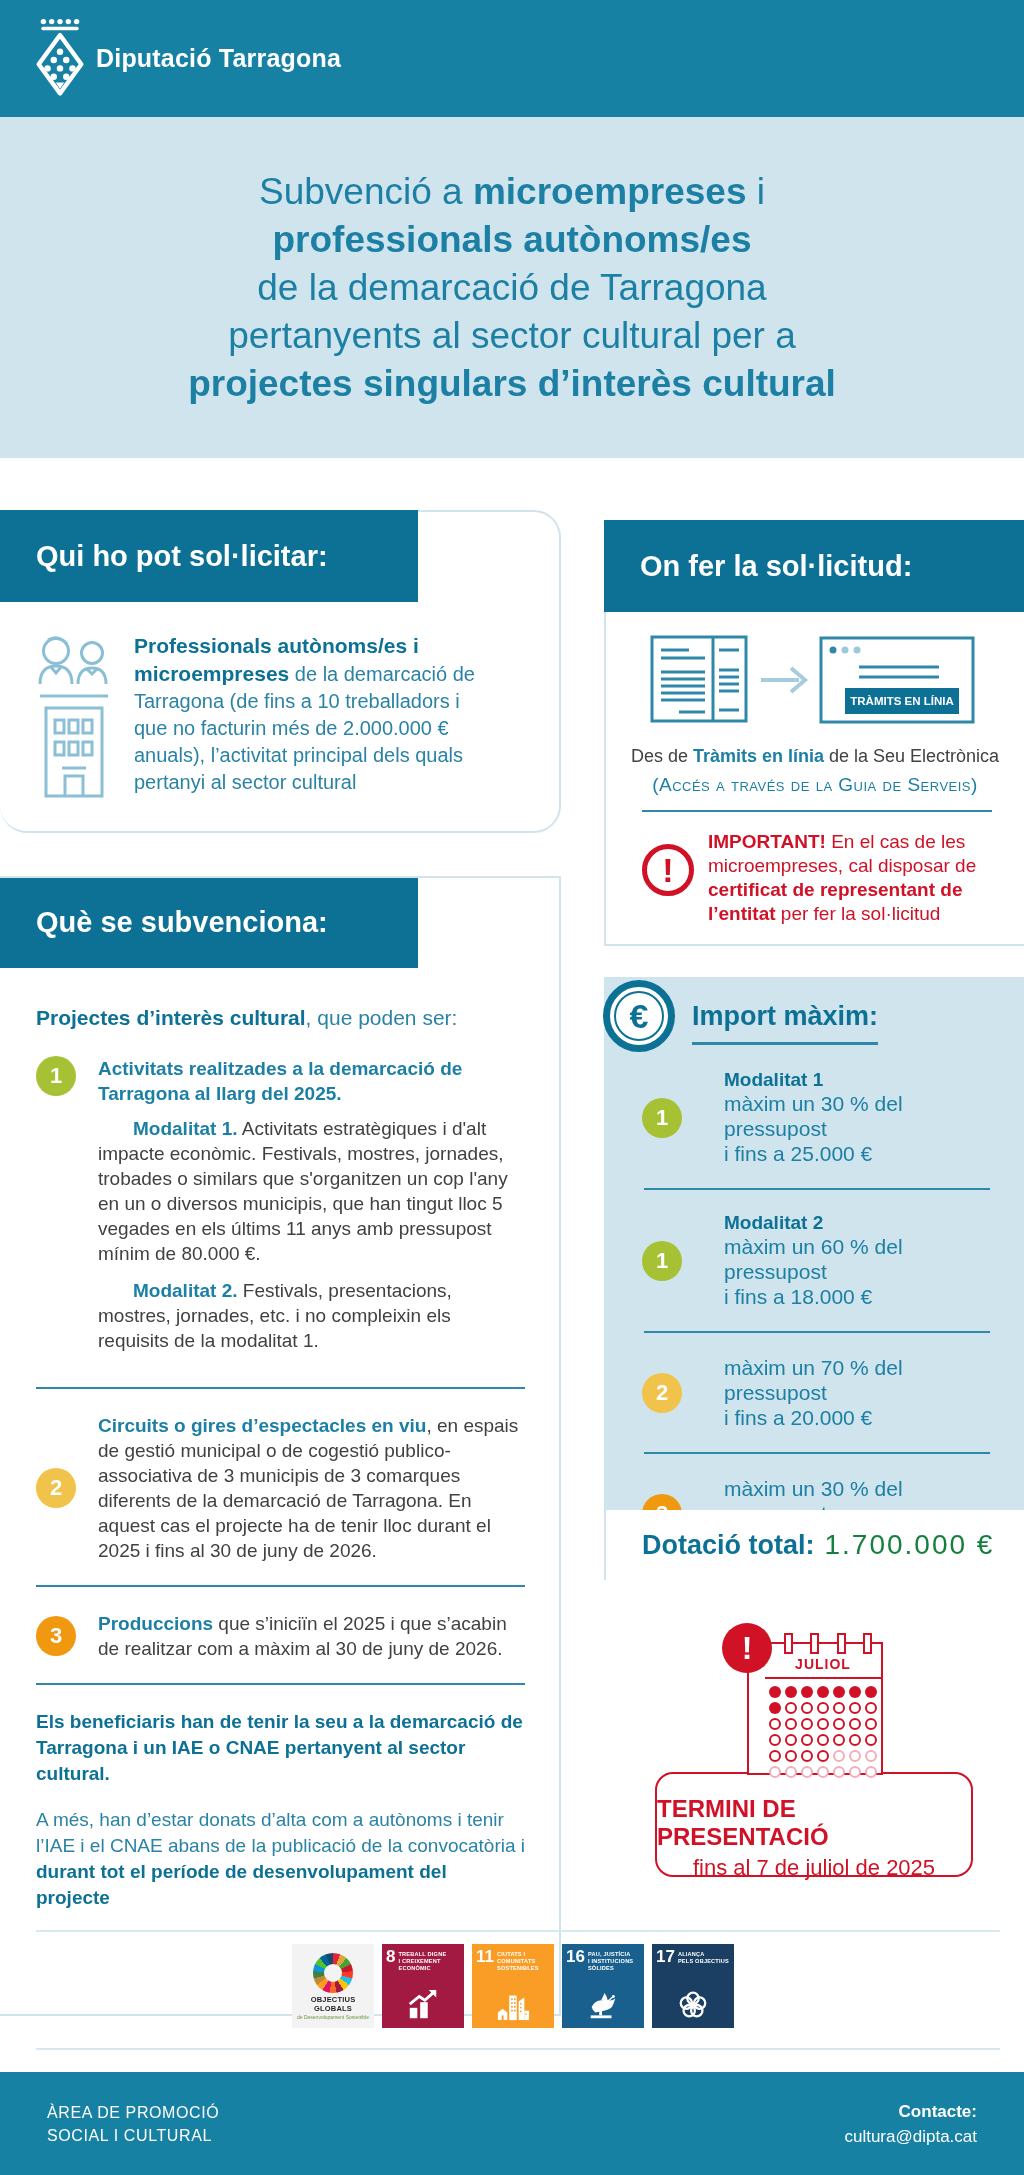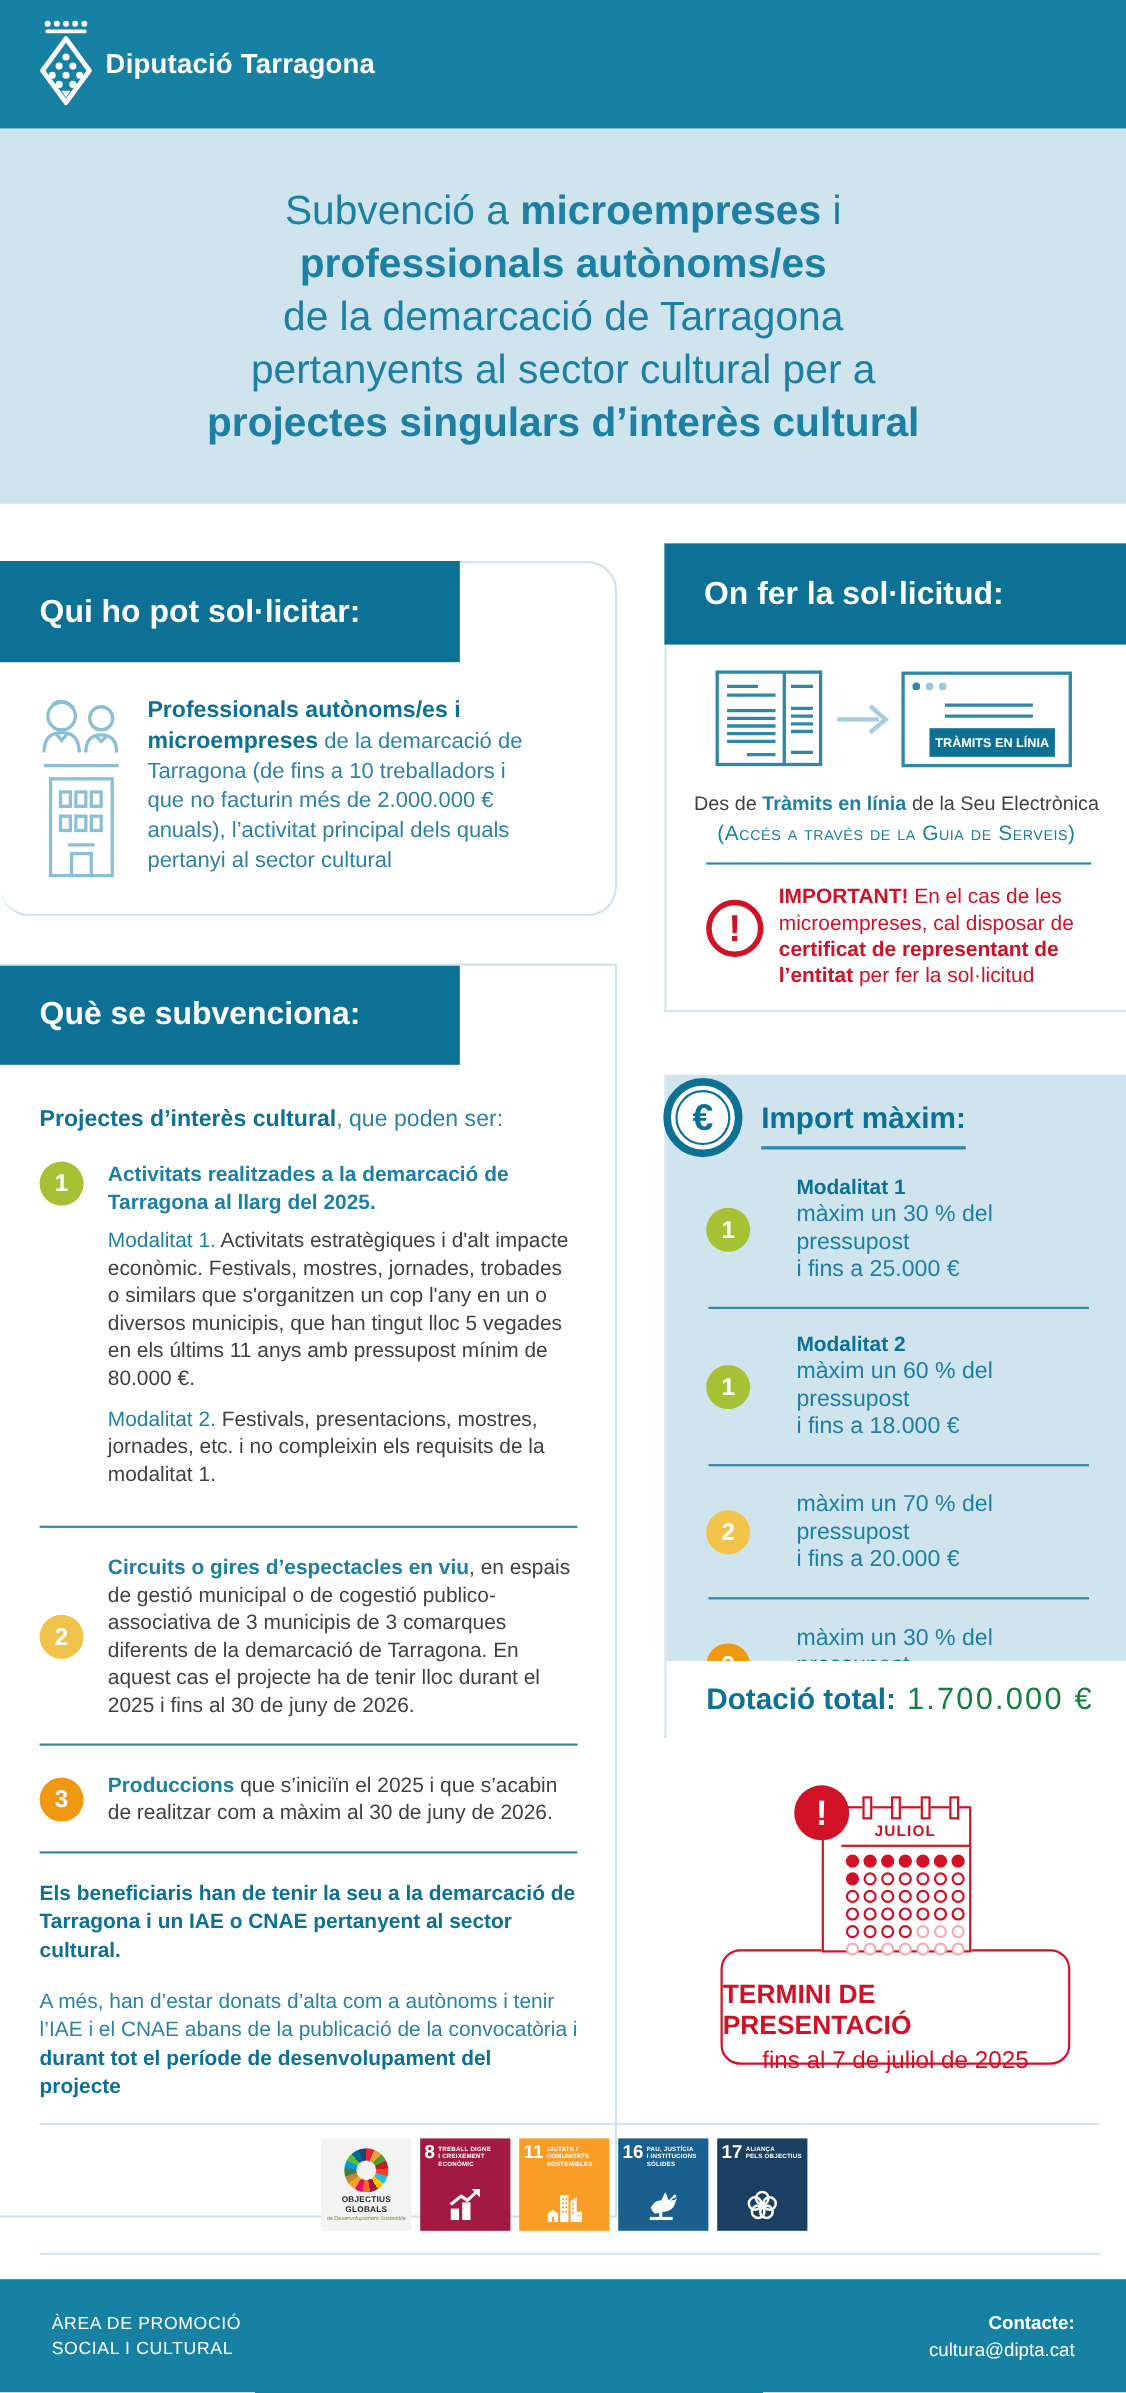--- a/index.html
+++ b/index.html
@@ -42,28 +42,28 @@
   .que-item.centered { align-items:center; }
   .num-circle { width:40px; height:40px; border-radius:50%; color:#ffffff; font-size:22px; font-weight:bold;
                 display:flex; align-items:center; justify-content:center; flex-shrink:0; margin-right:22px; }
   .c-green { background:#a6c234; }
   .c-yellow { background:#f2c34a; }
   .c-orange { background:#f0980f; }
   .que-item-body { font-size:19px; line-height:25px; color:#414042; }
   .que-item-heading { color:#1c7fa4; font-weight:bold; margin-bottom:10px; }
   .que-item-heading.solo { margin-bottom:0; display:inline; }
   .que-para { margin-bottom:12px; }
-  .que-para .lead { color:#1c7fa4; font-weight:normal; }
+  .que-para .lead { color:#1c7fa4; font-weight:bold;margin-left:35px; }
   .que-divider { border:none; border-top:2px solid #2f88a8; margin:22px 0 24px 0; }
   .que-note1 { font-size:19px; line-height:26px; color:#0d7195; font-weight:bold; margin-bottom:20px; }
   .que-note2 { font-size:19px; line-height:26px; color:#2a83a5; }
   .que-note2 b { color:#0d7195; }
 
   
-  #box-on { left:604px; top:494px; width:420px; height:426px; border-right:none; }
+  #box-on { left:604px; top:520px; width:420px; height:426px; border-right:none; }
   .on-icons { position:absolute; left:0; top:112px; width:100%; display:flex; justify-content:center; }
   .on-line1 { position:absolute; left:0; top:224px; width:100%; text-align:center;
               font-size:18px; color:#414042; }
   .on-line1 b { color:#1c7fa4; }
   .on-line2 { position:absolute; left:0; top:252px; width:100%; text-align:center;
               font-size:19px; color:#1c7fa4; font-variant:small-caps; letter-spacing:0.5px; }
   .on-divider { position:absolute; left:36px; top:288px; width:350px; border:none; border-top:2px solid #2f88a8; }
   .imp-row { position:absolute; left:36px; top:308px; width:360px; display:flex; }
   .imp-icon { width:52px; height:52px; border:5px solid #d01126; border-radius:50%; flex-shrink:0;
               margin-top:14px; margin-right:14px; display:flex; align-items:center; justify-content:center;
@@ -88,21 +88,21 @@
   .import-line { font-size:21px; line-height:25px; color:#1c7fa4; }
   .import-divider { border:none; border-top:2px solid #2f88a8; margin:22px 4px 22px 2px; }
   .dotacio { position:absolute; left:0; top:531px; width:100%; height:70px; background:#ffffff;
              display:flex; align-items:center; padding-left:36px; }
   .dotacio-label { font-size:27px; font-weight:bold; color:#0d7195; margin-right:10px; }
   .dotacio-value { font-size:28px; color:#15803d; letter-spacing:2px; }
 
   
   .termini-box { position:absolute; left:655px; top:1772px; width:318px; height:105px; background:#ffffff;
                  border:2px solid #d01126; border-radius:18px; z-index:1;
-                 display:flex; flex-direction:column; align-items:center; justify-content:flex-start; padding-top:26px; }
+                 display:flex; flex-direction:column; align-items:center; justify-content:center; padding-top:26px; }
   .termini-heading { color:#d01126; font-size:24px; font-weight:bold; }
   .termini-sub { color:#d01126; font-size:22px; margin-top:4px; }
   .calendar { position:absolute; left:747px; top:1642px; width:136px; height:133px; background:#ffffff;
               border:2px solid #d01126; z-index:2;padding-left:16px; }
   .cal-tabs { position:absolute; left:0; top:-11px; width:100%; display:flex; justify-content:space-around; }
   .cal-tab { width:9px; height:21px; background:#ffffff; border:2px solid #d01126; }
   .cal-month { margin-top:12px; height:23px; border-bottom:2px solid #d01126; text-align:center;
                color:#d01126; font-size:14px; font-weight:bold; letter-spacing:1px; }
   .cal-grid { display:grid; grid-template-columns:repeat(7, 12px); column-gap:4px; row-gap:4px;
               justify-content:center; padding-top:7px; }

